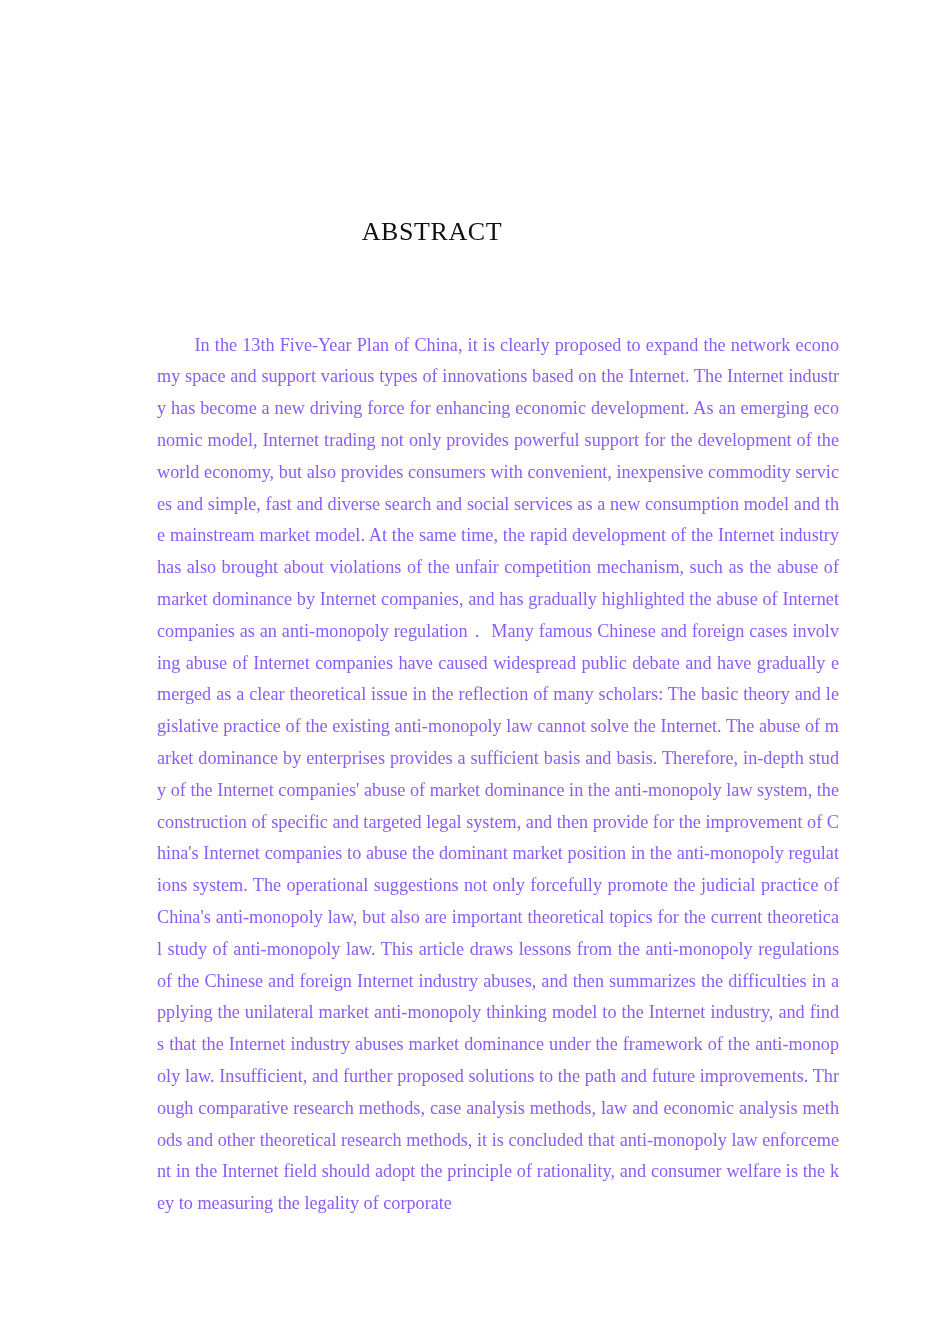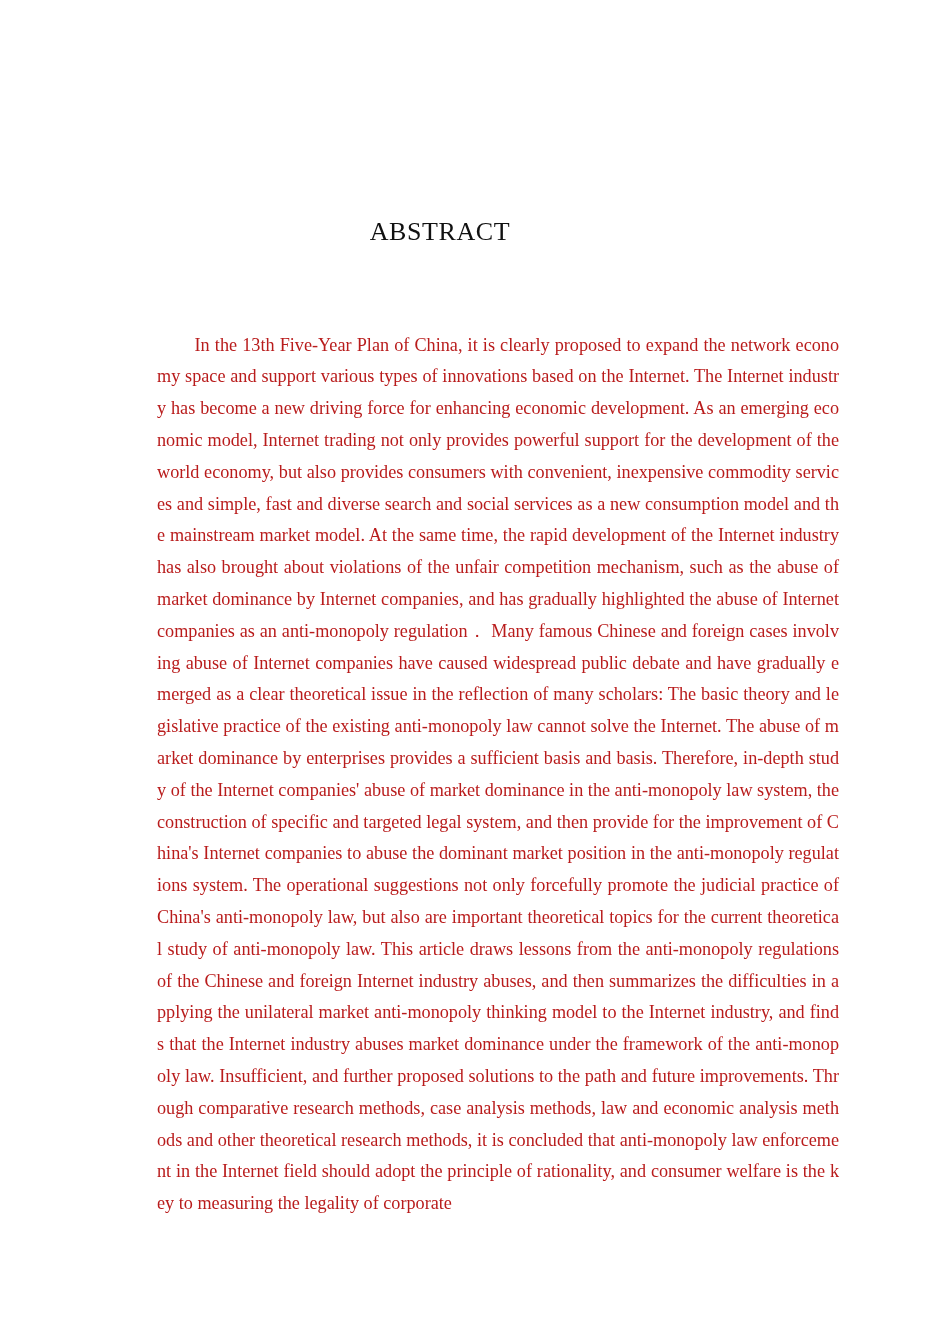--- a/index.html
+++ b/index.html
@@ -22,21 +22,21 @@
     margin: 0 auto;
     background: #ffffff;
     overflow: hidden;
     box-sizing: border-box;
   }
 
   
   .title-block {
     position: absolute;
     top: 198px;
-    left: 12px;
+    left: 4px;
     width: 856px;
     text-align: center;
   }
 
   .doc-title {
     display: inline-block;
     font-family: "Liberation Serif", "DejaVu Serif", serif;
     font-size: 26px;
     font-weight: 400;
     line-height: 34px;
@@ -48,21 +48,21 @@
   
   .abstract-body {
     position: absolute;
     top: 266px;
     left: 157px;
     width: 682px;
     font-size: 18.2px;
     line-height: 31.8px;
     text-align: justify;
     text-justify: inter-character;
-    color: #b91c1c;
+    color: #8b5cf6;
     
     word-break: break-all;
     overflow-wrap: break-word;
     white-space: pre-wrap;
     hyphens: none;
   }
 
   .abstract-body p {
     margin: 0;
     text-indent: 0;

